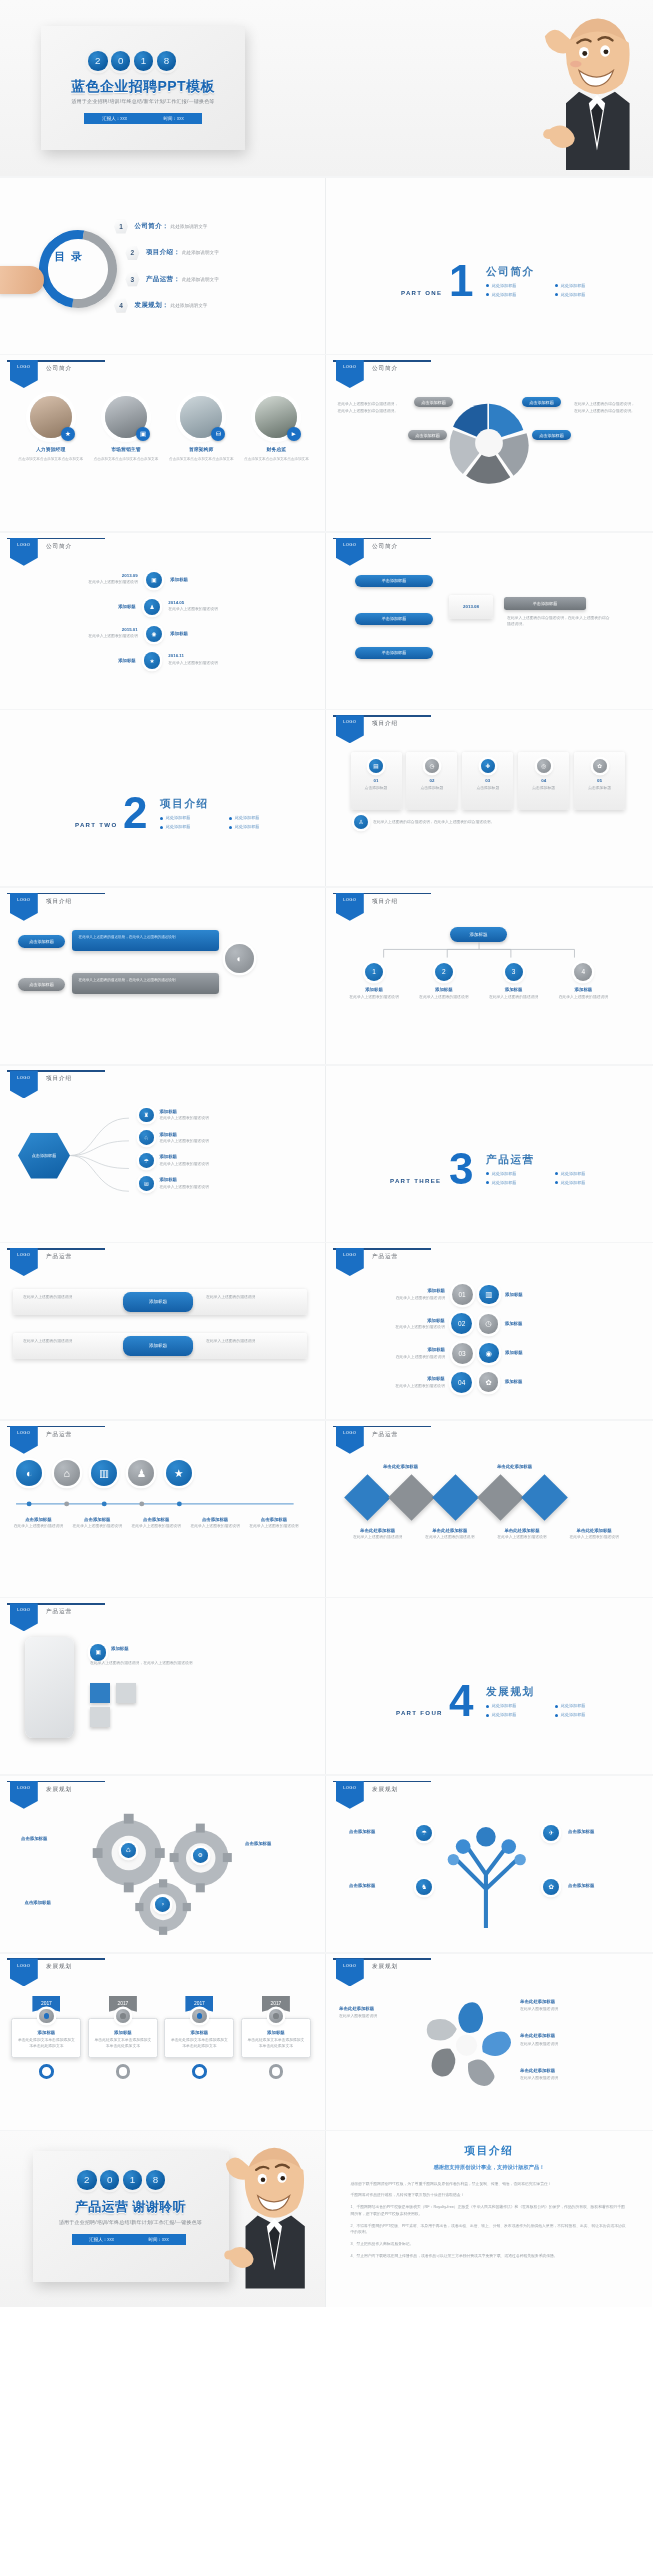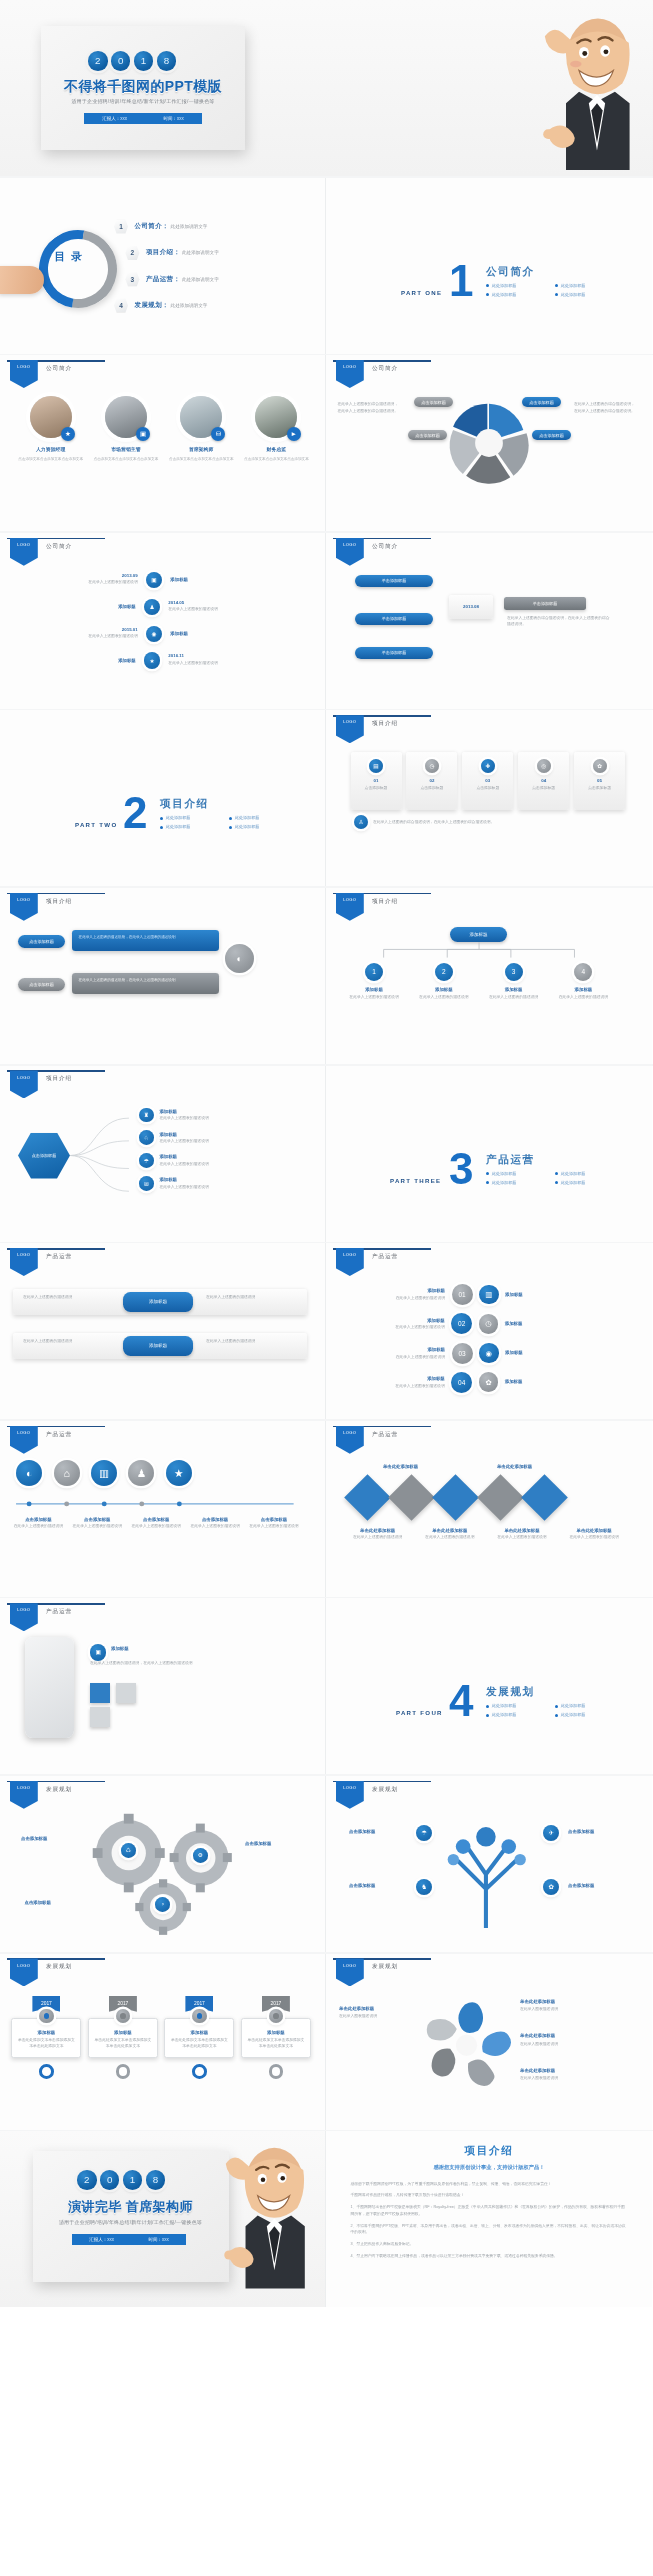--- a/index.html
+++ b/index.html
@@ -118,21 +118,21 @@
 <div class="page">
 
   <div class="slide full cover">
     <div class="card"></div>
     <div class="nums">
       <b>2</b>
       <b>0</b>
       <b>1</b>
       <b>8</b>
     </div>
-    <h1>不得将千图网的PPT模版</h1>
+    <h1>蓝色企业招聘PPT模板</h1>
     <div class="sub">适用于企业招聘/培训/年终总结/新年计划/工作汇报/一键换色等</div>
     <div class="meta">
       <i><span>汇报人：</span><em>xxx</em></i>
       <i><span>时间：</span><em>xxx</em></i>
     </div>
     <svg class="man" viewBox="0 0 150 200">
       <ellipse cx="95" cy="60" rx="38" ry="46" fill="#e8b88e"></ellipse>
       <path d="M57 44q38-28 76 0 4 30-8 50-30 26-60 0Q53 72 57 44z" fill="#f0c49a"></path>
       <ellipse cx="78" cy="56" rx="6" ry="7" fill="#fff"></ellipse>
         <circle cx="79" cy="57" r="3" fill="#2c2118"></circle>
@@ -819,21 +819,21 @@
 
   <div class="row">
     <div class="slide half cover" style="height:176px">
       <div class="card" style="left:33px;top:19.6px;width:196px;height:131px"></div>
       <div class="nums" style="left:77px;top:39px">
         <b>2</b>
         <b>0</b>
         <b>1</b>
         <b>8</b>
       </div>
-      <h1 style="left:39px;top:67px;width:183px;font-size:13px">演讲完毕   首席架构师</h1>
+      <h1 style="left:39px;top:67px;width:183px;font-size:13px">产品运营   谢谢聆听</h1>
       <div class="sub" style="left:39px;top:88px;width:183px">适用于企业招聘/培训/年终总结/新年计划/工作汇报/一键换色等</div>
       <div class="meta" style="left:72px;top:103px;width:114px">
         <i><span>汇报人：</span><em>xxx</em></i>
         <i><span>时间：</span><em>xxx</em></i>
       </div>
       <svg class="man" style="right:4.9px;top:3.3px;width:114px;height:163px" viewBox="0 0 150 200">
         <ellipse cx="90" cy="56" rx="38" ry="45" fill="#e8b88e"></ellipse>
         <path d="M52 40q38-28 76 0 4 30-8 50-30 26-60 0Q48 68 52 40z" fill="#f0c49a"></path>
         <ellipse cx="74" cy="52" rx="6" ry="7" fill="#fff"></ellipse>
           <circle cx="75" cy="53" r="3" fill="#2c2118"></circle>

